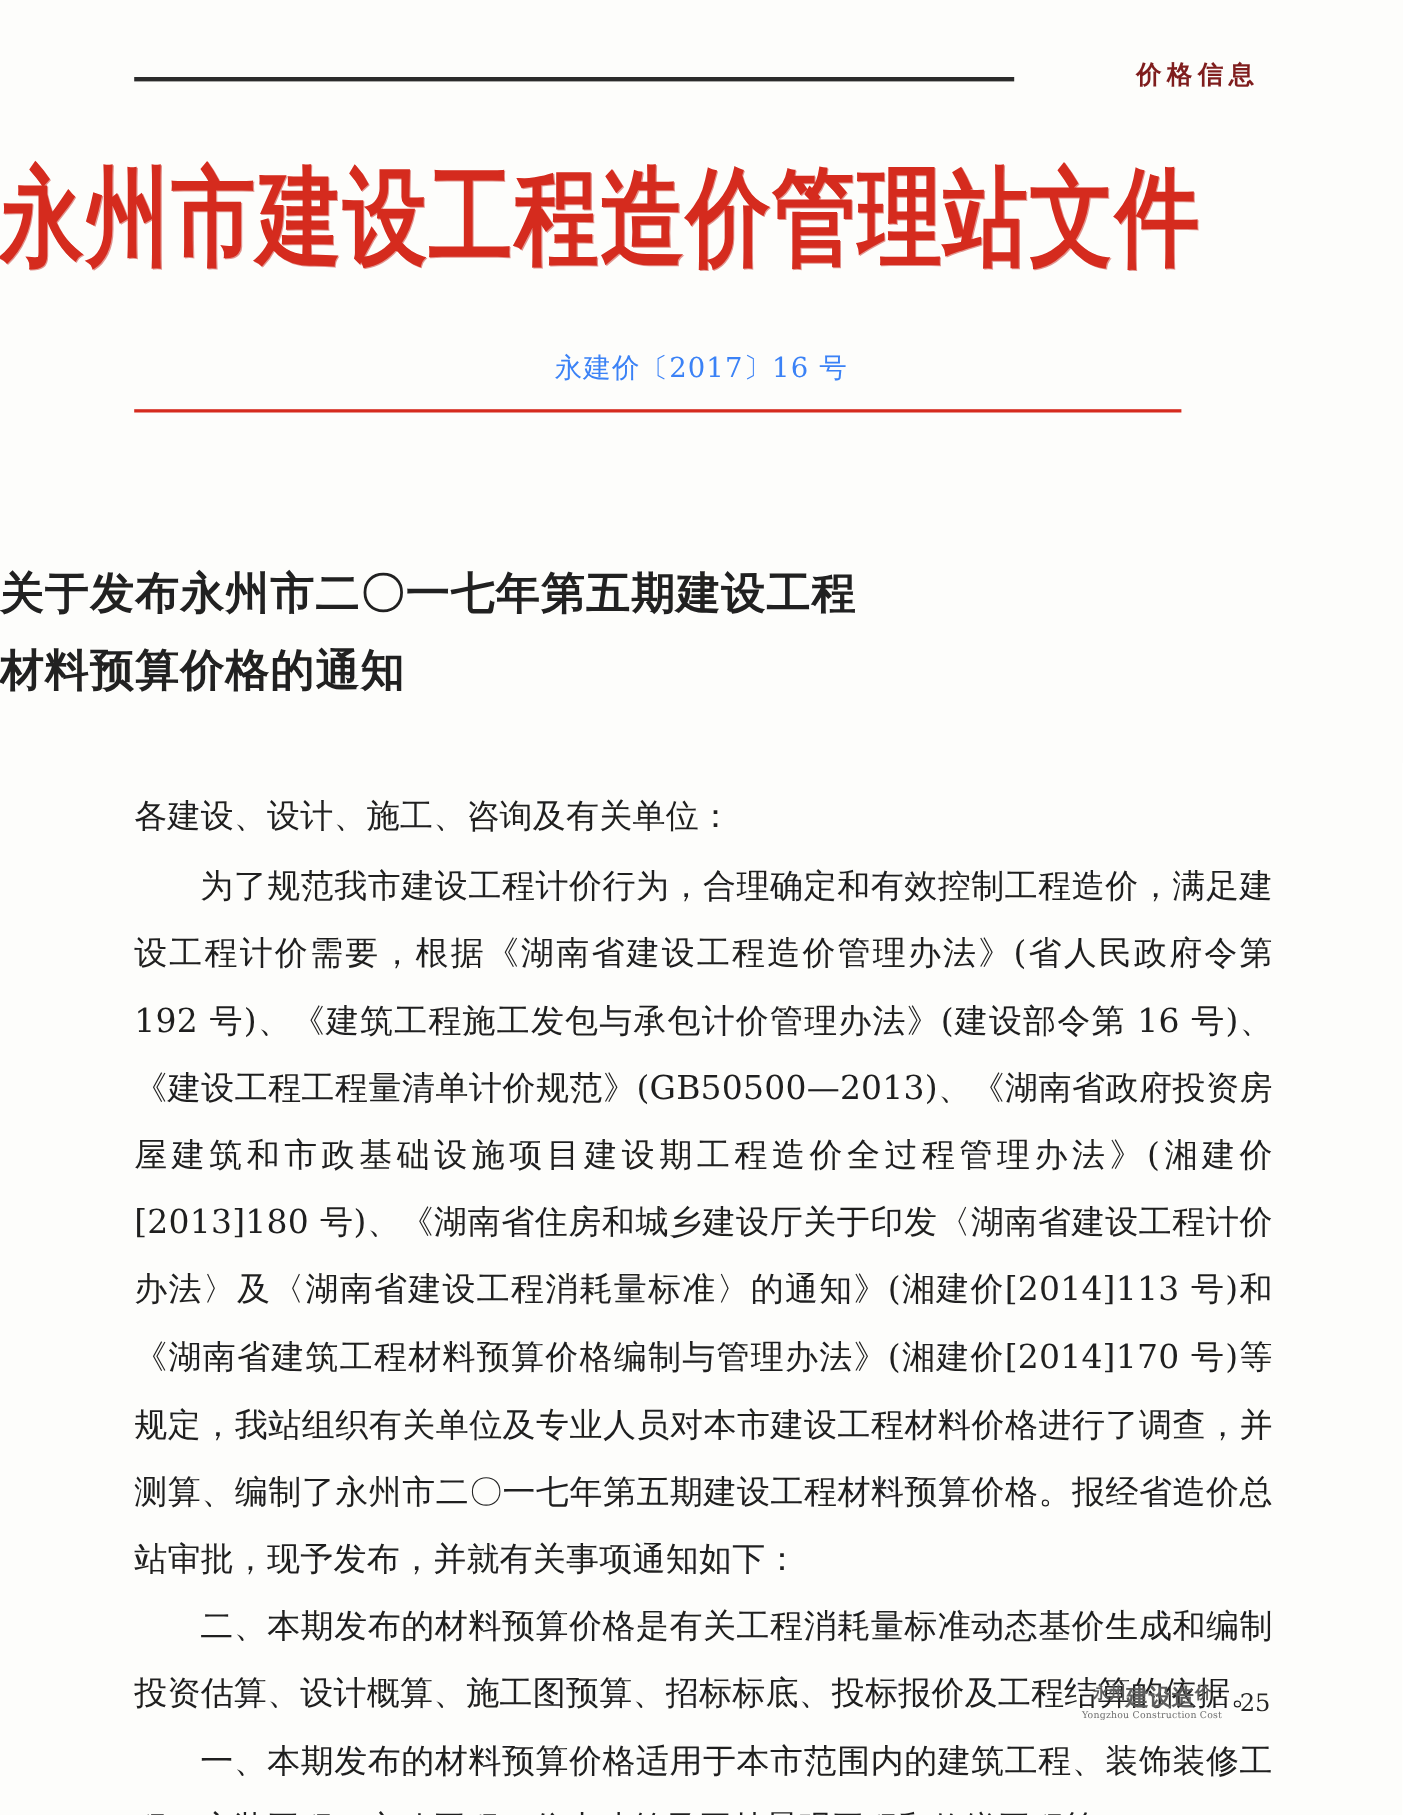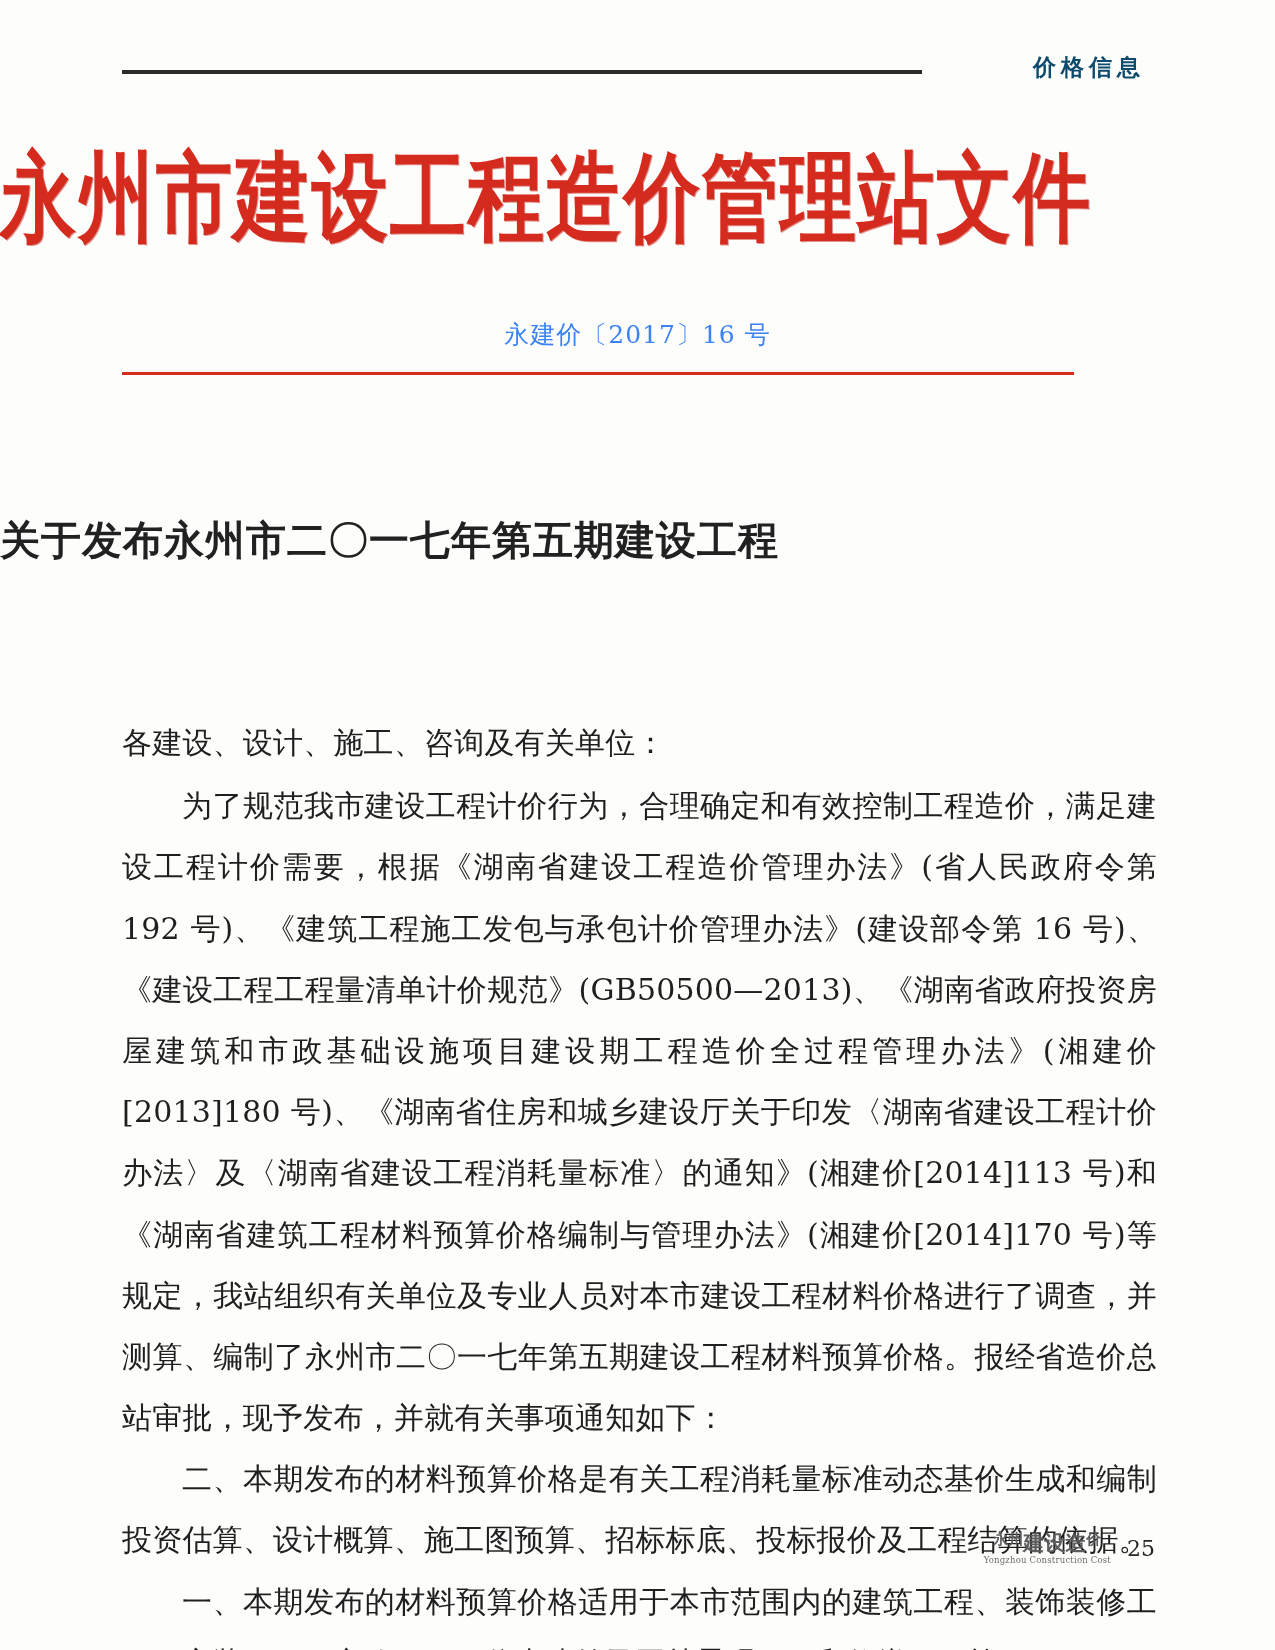--- a/index.html
+++ b/index.html
@@ -35,21 +35,21 @@
     background: #2b2b2b;
   }
   .header-label {
     position: absolute;
     right: 130px;
     top: 12px;
     font-family: "DejaVu Serif", "Liberation Serif", serif;
     font-size: 23px;
     font-weight: bold;
     letter-spacing: 5px;
-    color: #0c4a6e;
+    color: #7f1d1d;
     white-space: nowrap;
   }
 
   
   .masthead {
     position: absolute;
     top: 145px;
     left: 0;
     right: 0;
     text-align: left;
@@ -184,20 +184,21 @@
   <div class="masthead">
     <div class="masthead-title">永州市建设工程造价管理站文件</div>
   </div>
 
   <div class="doc-number">永建价〔2017〕16 号</div>
 
   <div class="red-rule"></div>
 
   <div class="doc-title">
     <span>关于发布永州市二〇一七年第五期建设工程</span>
+    <span class="line2">材料预算价格的通知</span>
   </div>
 
   <div class="body-block">
     <p class="salutation">各建设、设计、施工、咨询及有关单位：</p>
     <p class="indent">为了规范我市建设工程计价行为，合理确定和有效控制工程造价，满足建设工程计价需要，根据《湖南省建设工程造价管理办法》(省人民政府令第 192 号)、《建筑工程施工发包与承包计价管理办法》(建设部令第 16 号)、《建设工程工程量清单计价规范》(GB50500—2013)、《湖南省政府投资房屋建筑和市政基础设施项目建设期工程造价全过程管理办法》(湘建价[2013]180 号)、《湖南省住房和城乡建设厅关于印发〈湖南省建设工程计价办法〉及〈湖南省建设工程消耗量标准〉的通知》(湘建价[2014]113 号)和《湖南省建筑工程材料预算价格编制与管理办法》(湘建价[2014]170 号)等规定，我站组织有关单位及专业人员对本市建设工程材料价格进行了调查，并测算、编制了永州市二〇一七年第五期建设工程材料预算价格。报经省造价总站审批，现予发布，并就有关事项通知如下：</p>
     <p class="indent">二、本期发布的材料预算价格是有关工程消耗量标准动态基价生成和编制投资估算、设计概算、施工图预算、招标标底、投标报价及工程结算的依据。</p>
     <p class="indent">一、本期发布的材料预算价格适用于本市范围内的建筑工程、装饰装修工程、安装工程、市政工程、仿古建筑及园林景观工程和修缮工程等。</p>
   </div>
 
   <div class="footer">

